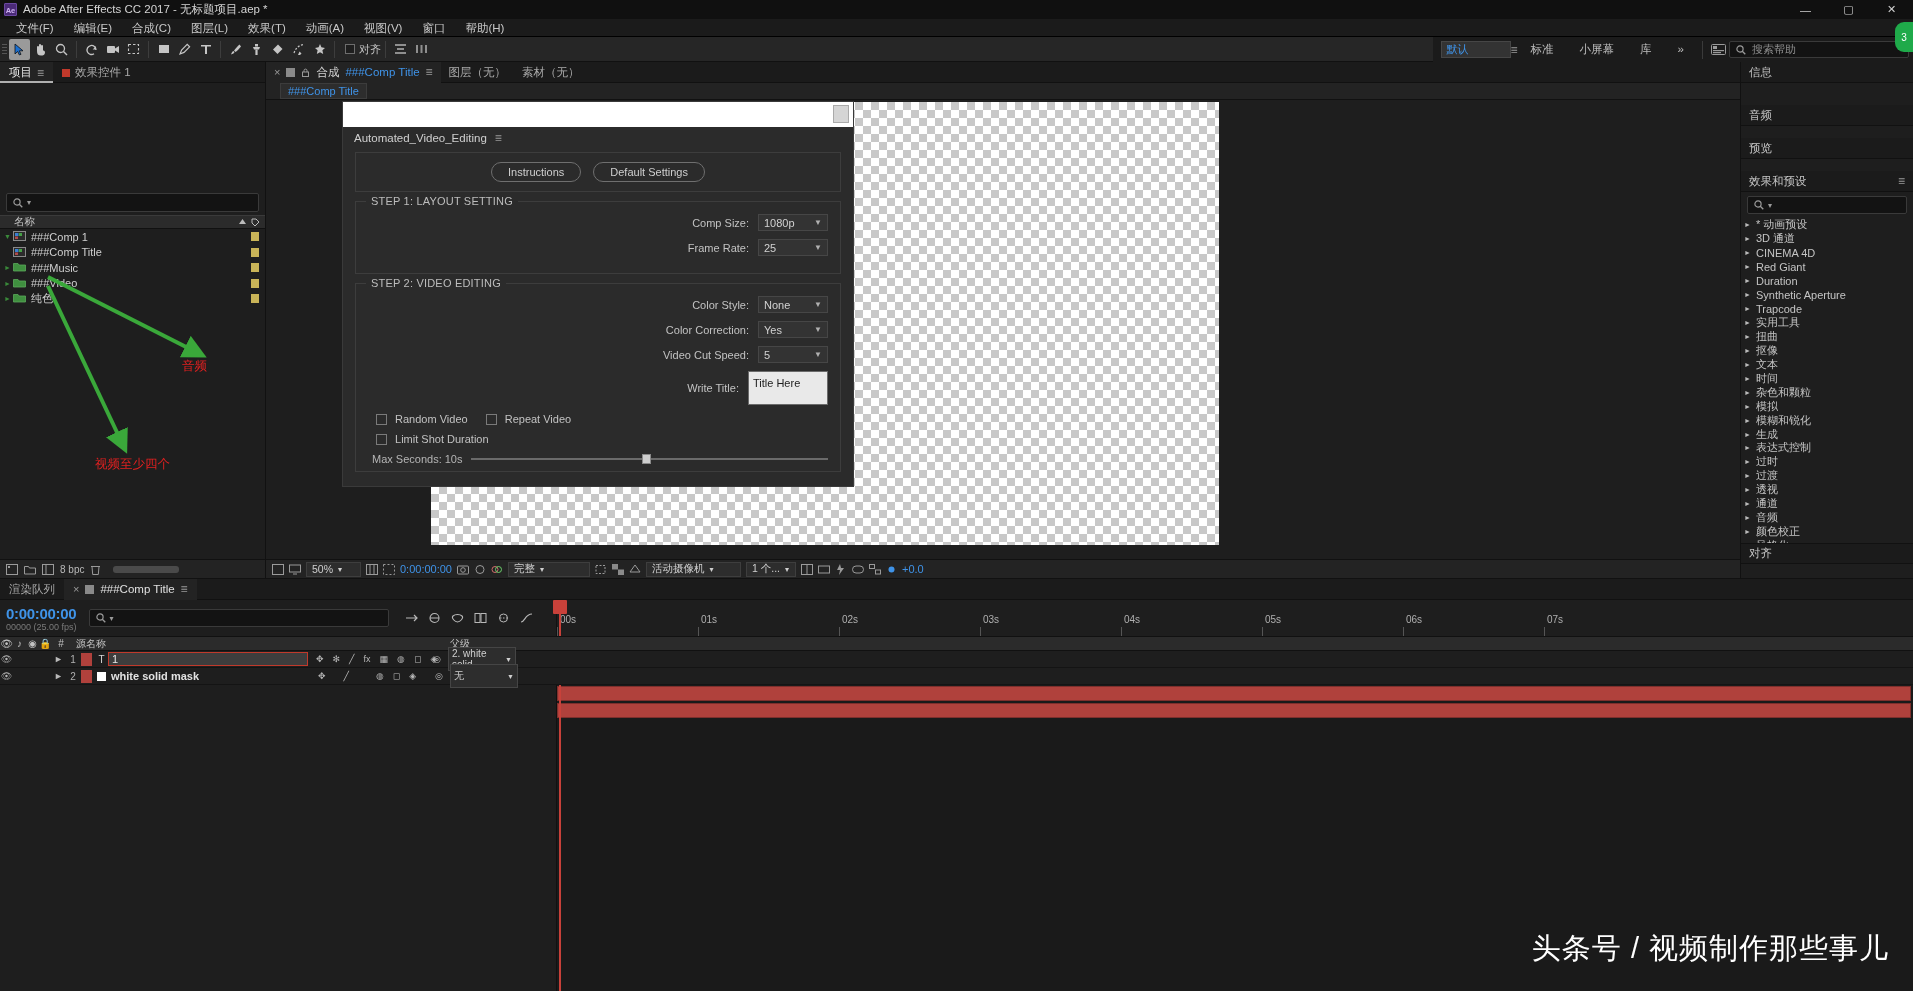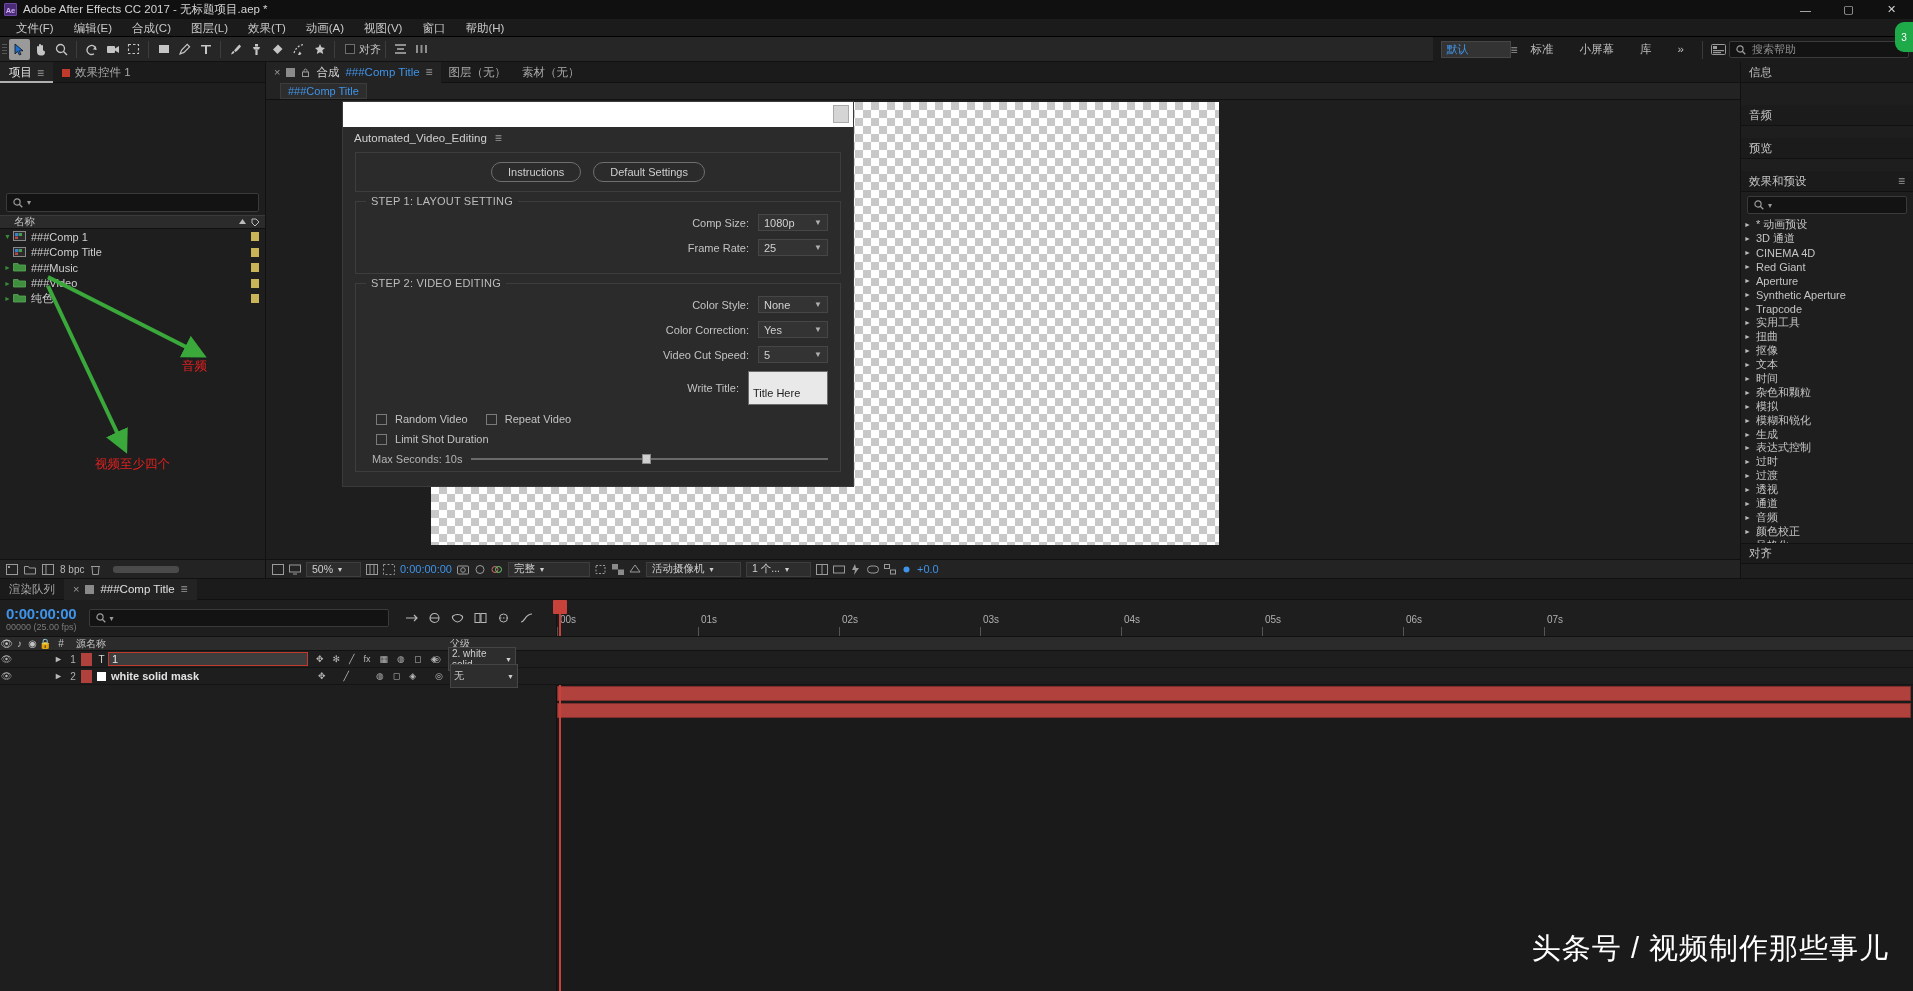--- a/index.html
+++ b/index.html
@@ -126,21 +126,21 @@
   .rbtn { border:1px solid #6f6f6f; border-radius:11px; padding:3px 16px;
     font-size:11px; color:#cfcfcf; background:#2b2b2b; }
   .frow { display:flex; align-items:center; justify-content:flex-end;
     gap:9px; margin-bottom:8px; }
   .frow .flabel { font-size:11px; color:#c2c2c2; text-align:right; }
   .sel { width:70px; height:17px; background:#333; border:1px solid #464646;
     display:flex; align-items:center; justify-content:space-between;
     padding:0 5px; font-size:11px; color:#d2d2d2; }
   .sel .chev { font-size:8px; color:#b0b0b0; }
   .txtin { width:80px; height:34px; background:#e9e9e9; border:1px solid #6b6b6b;
-    color:#1c1c1c; font-size:11px; padding:14px 4px; line-height:15px; }
+    color:#1c1c1c; font-size:11px; padding:4px 4px; line-height:15px; }
   .cbrow { display:flex; gap:18px; margin:4px 0 8px 8px; align-items:center;
     font-size:11px; color:#c2c2c2; }
   .cbx { width:11px; height:11px; border:1px solid #7a7a7a; background:#2b2b2b;
     display:inline-block; margin-right:5px; vertical-align:-2px; }
   .slider-row { display:flex; align-items:center; gap:8px; font-size:11px;
     color:#b5b5b5; margin-left:4px; }
   .track { flex:1; height:2px; background:#6a6a6a; position:relative; }
   .knob { position:absolute; top:-4px; left:48%; width:9px; height:10px;
     background:#cfcfcf; border:1px solid #8a8a8a; }
 
@@ -550,21 +550,21 @@
           <rect x="0" y="0" width="6" height="5.5" fill="#8a8a8a"></rect>
           <rect x="6" y="5.5" width="6" height="5.5" fill="#8a8a8a"></rect>
         </svg>
       <svg width="12" height="11" viewBox="0 0 12 11">
           <path d="M1 8 L6 1 L11 8z" fill="none" stroke="#9a9a9a"></path>
         </svg>
       <div class="ddm" style="width:95px">
         <span>活动摄像机</span>
         <span class="chev" style="font-size:8px">▾</span>
       </div>
-      <div class="ddm" style="width:65px">
+      <div class="ddm" style="width:50px">
         <span>1 个...</span>
         <span class="chev" style="font-size:8px">▾</span>
       </div>
       <svg width="12" height="11" viewBox="0 0 12 11">
           <rect x=".5" y=".5" width="11" height="10" fill="none" stroke="#9a9a9a"></rect>
           <line x1="6" y1="0" x2="6" y2="11" stroke="#9a9a9a"></line>
         </svg>
       <svg width="12" height="11" viewBox="0 0 12 11">
           <rect x=".5" y="2" width="11" height="7" fill="none" stroke="#9a9a9a"></rect>
         </svg>
@@ -621,21 +621,21 @@
         <div class="fxrow">
           <span class="tri">►</span>
           <span>CINEMA 4D</span>
         </div>
         <div class="fxrow">
           <span class="tri">►</span>
           <span>Red Giant</span>
         </div>
         <div class="fxrow">
           <span class="tri">►</span>
-          <span>Aperture</span>
+          <span>Duration</span>
         </div>
         <div class="fxrow">
           <span class="tri">►</span>
           <span>Synthetic Aperture</span>
         </div>
         <div class="fxrow">
           <span class="tri">►</span>
           <span>Trapcode</span>
         </div>
         <div class="fxrow">

